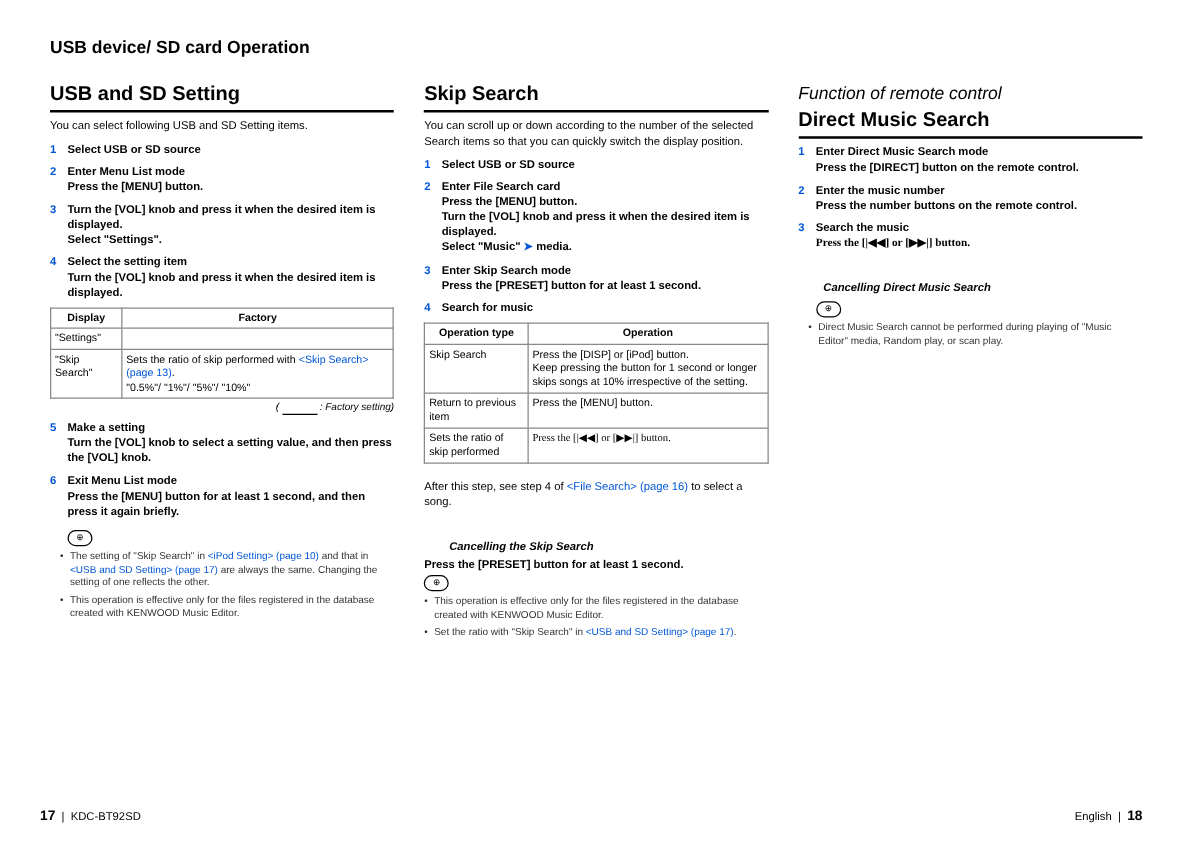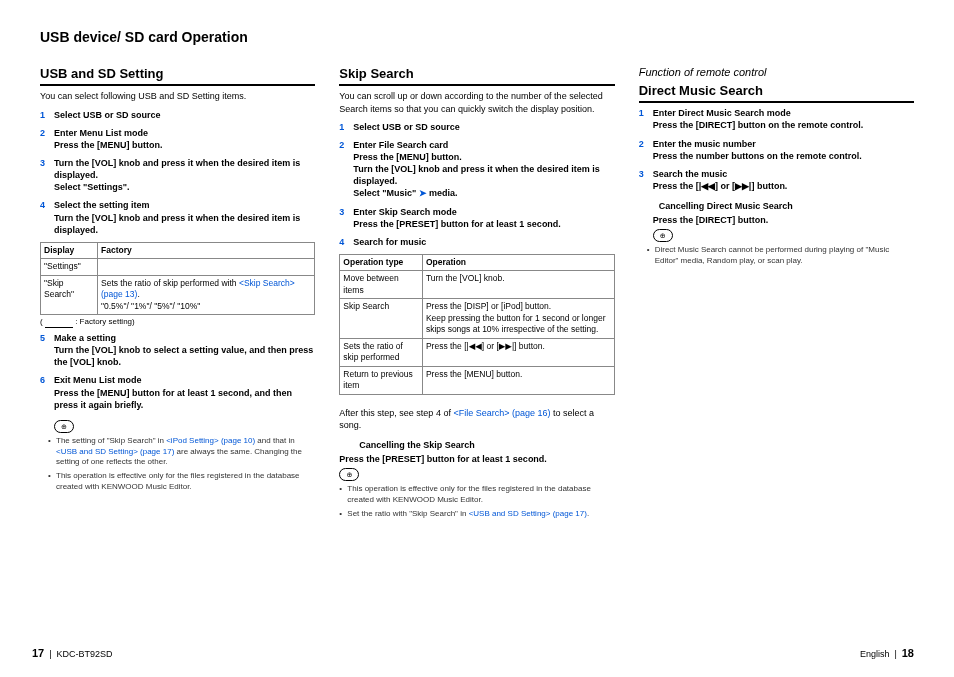--- a/index.html
+++ b/index.html
@@ -21,68 +21,69 @@
   }
   .columns {
     display: flex;
     gap: 24px;
   }
   .col {
     flex: 1;
     min-width: 0;
   }
   .sect-head {
-    font-size: 13px;
+    font-size: 16px;
     font-weight: bold;
     padding-bottom: 2px;
     border-bottom: 2px solid #000;
     margin-bottom: 4px;
   }
   .func-line {
     font-style: italic;
-    font-size: 11px;
+    font-size: 14px;
     margin-bottom: 2px;
   }
   .intro { margin-bottom: 6px; }
   .steps { list-style: none; counter-reset: step; }
   .steps li { position: relative; padding-left: 14px; margin-bottom: 6px; }
   .steps li::before {
     counter-increment: step;
     content: counter(step);
     position: absolute;
     left: 0;
     top: 0;
     color: #0056d6;
     font-weight: bold;
   }
   .step-title { font-weight: bold; }
   .step-body { font-weight: bold; }
   .sub-head {
     font-weight: bold;
-    margin-top: 8px;
+    font-style: italic;
+    margin-top: 24px;
     margin-bottom: 2px;
     padding-left: 20px;
   }
   .bold { font-weight: bold; }
   .link { color: #0056d6; }
   table {
     width: 100%;
     border-collapse: collapse;
     font-size: 8.5px;
     margin: 4px 0 2px 0;
   }
   th, td {
     border: 0.5px solid #888;
     padding: 2px 3px;
     text-align: left;
     vertical-align: top;
   }
-  th { font-weight: bold; background: #fff; }
+  th { font-weight: bold; background: #fff; text-align: center; }
   thead tr { border-top: 1px solid #000; border-bottom: 1px solid #000; }
-  .factory-note { font-size: 8px; margin-bottom:4px;}
+  .factory-note { text-align: right; font-size: 8px; margin-bottom:4px;font-style:italic;}
   .factory-note .underline-box {
     display: inline-block; width: 28px; border-bottom: 1px solid #000; vertical-align: bottom;
   }
   .remote-icon {
     display: inline-block;
     width: 20px; height: 13px;
     border: 1px solid #000;
     border-radius: 7px;
     position: relative;
     margin: 3px 0 3px 14px;
@@ -96,21 +97,21 @@
   .aftertab { font-size: 9px; margin-top: 12px; }
   .footer {
     position: absolute;
     bottom: 16px;
     left: 32px; right: 40px;
     display: flex; justify-content: space-between;
     font-size: 9px;
   }
   .footer .pn { font-weight: bold; font-size: 11px; }
   .arrow-icon { color:#0056d6; font-size:9px; }
-  .transport { font-family: Liberation Sans, sans-serif; }
+  .transport { font-family: Liberation Serif, serif; }
 </style>
 </head>
 <body>
 
 <div class="page-title">USB device/ SD card Operation</div>
 
 <div class="columns">
 
   <div class="col">
     <div class="sect-head">USB and SD Setting</div>
@@ -196,34 +197,30 @@
 
     <table>
       <thead>
           <tr>
         <th>Operation type</th>
         <th>Operation</th>
       </tr>
         </thead>
       <tbody>
         <tr>
-            <td>Move between items</td>
-            <td>Turn the [VOL] knob.</td>
-          </tr>
-        <tr>
             <td>Skip Search</td>
             <td>Press the [DISP] or [iPod] button.<br>Keep pressing the button for 1 second or longer skips songs at 10% irrespective of the setting.</td>
           </tr>
         <tr>
+            <td>Return to previous item</td>
+            <td>Press the [MENU] button.</td>
+          </tr>
+        <tr>
             <td>Sets the ratio of skip performed</td>
             <td class="transport">Press the [|◀◀] or [▶▶|] button.</td>
-          </tr>
-        <tr>
-            <td>Return to previous item</td>
-            <td>Press the [MENU] button.</td>
           </tr>
       </tbody>
     </table>
     <div class="aftertab">
       <span>After this step, see step 4 of </span><span class="link">&lt;File Search&gt; (page 16)</span><span> to select a song.</span>
     </div>
 
     <div class="sub-head">Cancelling the Skip Search</div>
     <div class="bold" style="padding-left:0">Press the [PRESET] button for at least 1 second.</div>
     <div class="remote-icon" style="margin-left:0">⊕</div>
@@ -246,21 +243,20 @@
       <li>
         <span class="step-title">Enter the music number</span><br>
         <span class="step-body">Press the number buttons on the remote control.</span>
       </li>
       <li>
         <span class="step-title">Search the music</span><br>
         <span class="step-body transport">Press the [|◀◀] or [▶▶|] button.</span>
       </li>
     </ol>
     <div class="sub-head">Cancelling Direct Music Search</div>
-    <div class="bold" style="padding-left:14px">Press the [DIRECT] button.</div>
     <div class="remote-icon">⊕</div>
     <ul class="bullets">
       <li>Direct Music Search cannot be performed during playing of "Music Editor" media, Random play, or scan play.</li>
     </ul>
   </div>
 
 </div>
 
 <div class="footer">
   <div>

